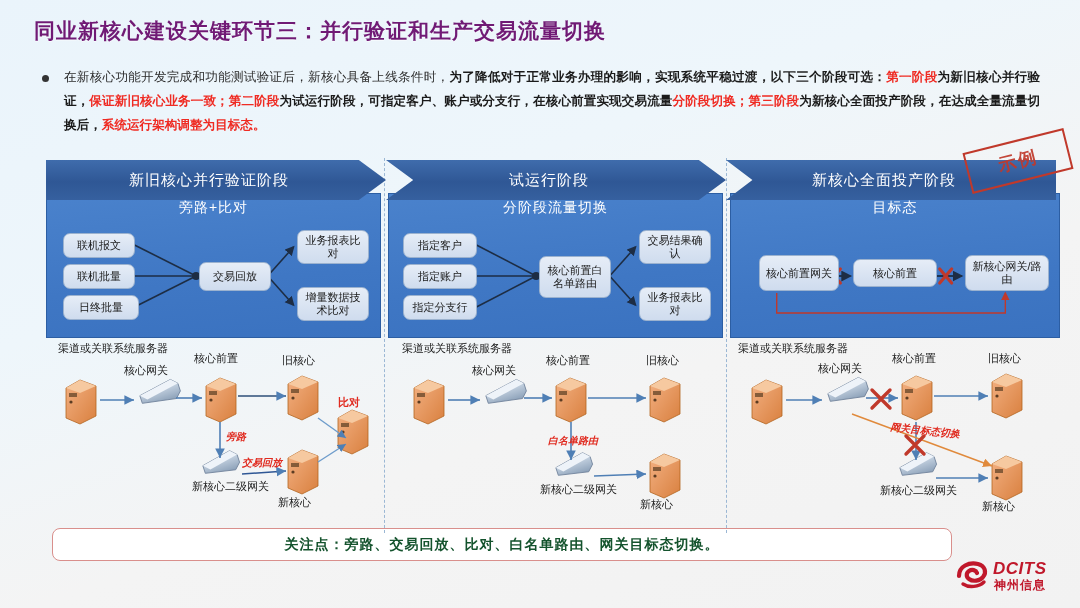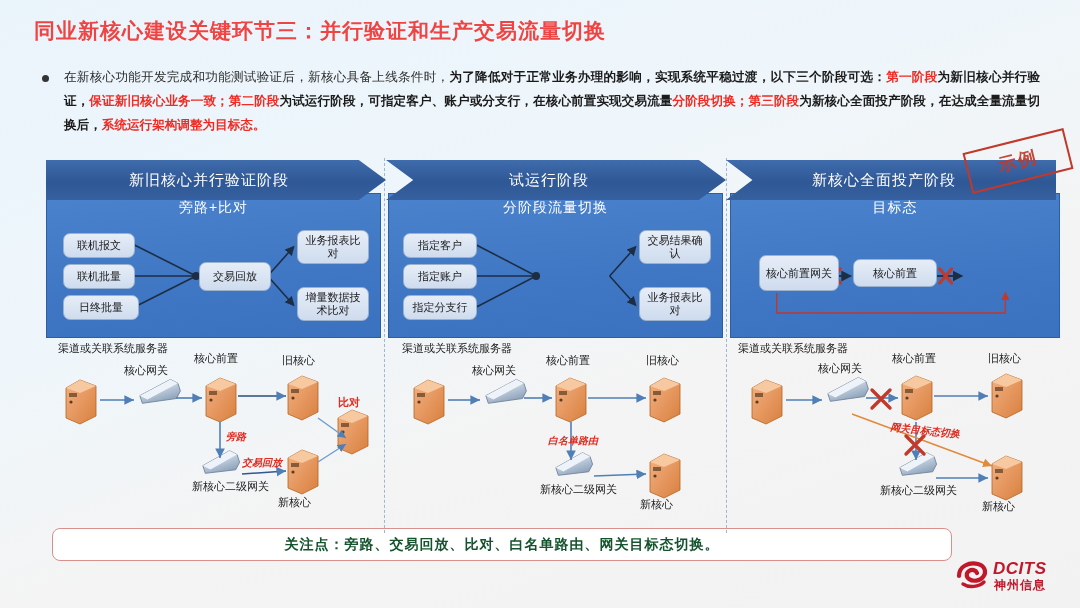--- a/index.html
+++ b/index.html
@@ -10,21 +10,21 @@
     position: relative;
     overflow: hidden;
   }
 
   
   .slide-title {
     position: absolute;
     left: 34px; top: 17px;
     font-size: 21px;
     font-weight: bold;
-    color: #ef4444;
+    color: #701a75;
     letter-spacing: 1px;
     text-shadow: 0 1px 0 rgba(255,255,255,0.6);
   }
 
   
   .bullet-block {
     position: absolute;
     left: 40px; top: 65px;
     width: 1000px;
   }
@@ -341,20 +341,21 @@
         <path d="M222,55 L248,84" stroke="#1d2d44" stroke-width="1.6" fill="none" marker-end="url(#a2)"></path>
         <defs>
           <marker id="a2" markerWidth="7" markerHeight="7" refX="5" refY="3" orient="auto">
             <path d="M0,0 L6,3 L0,6 z" fill="#1d2d44"></path>
           </marker>
         </defs>
       </svg>
       <div class="node" style="left:14px;  top:12px; width:74px; height:25px;">指定客户</div>
       <div class="node" style="left:14px;  top:43px; width:74px; height:25px;">指定账户</div>
       <div class="node" style="left:14px;  top:74px; width:74px; height:25px;">指定分支行</div>
+      <div class="node" style="left:150px; top:35px; width:72px; height:42px;">核心前置白名单路由</div>
       <div class="node" style="left:250px; top:9px;  width:72px; height:34px;">交易结果确认</div>
       <div class="node" style="left:250px; top:66px; width:72px; height:34px;">业务报表比对</div>
     </div>
   </div>
 
   <div class="diagram">
     <svg class="diagsvg" viewBox="0 0 335 188">
       <defs>
         <marker id="ab2" markerWidth="8" markerHeight="8" refX="6" refY="3" orient="auto">
           <path d="M0,0 L6,3 L0,6 z" fill="#4f7fb5"></path>
@@ -433,20 +434,21 @@
           </marker>
         </defs>
         <path d="M92,55 L120,55" stroke="#1d2d44" stroke-width="1.8" marker-end="url(#a3)" fill="none"></path>
         <path d="M206,55 L232,55" stroke="#1d2d44" stroke-width="1.8" marker-end="url(#a3)" fill="none"></path>
         <path d="M98,48 L110,62 M110,48 L98,62" stroke="#c0392b" stroke-width="3.2" stroke-linecap="round"></path>
         <path d="M210,48 L222,62 M222,48 L210,62" stroke="#c0392b" stroke-width="3.2" stroke-linecap="round"></path>
         <path d="M46,72 L46,92 L276,92 L276,72" stroke="#c0392b" stroke-width="1.4" fill="none" marker-end="url(#a3r)"></path>
       </svg>
       <div class="node" style="left:28px;  top:34px; width:80px; height:36px;">核心前置网关</div>
       <div class="node" style="left:122px; top:38px; width:84px; height:28px;">核心前置</div>
+      <div class="node" style="left:234px; top:34px; width:84px; height:36px;">新核心网关/路由</div>
     </div>
   </div>
 
   <div class="diagram">
     <svg class="diagsvg" viewBox="0 0 330 188">
       <defs>
         <marker id="ab3" markerWidth="8" markerHeight="8" refX="6" refY="3" orient="auto">
           <path d="M0,0 L6,3 L0,6 z" fill="#4f7fb5"></path>
         </marker>
         <marker id="ao3" markerWidth="8" markerHeight="8" refX="6" refY="3" orient="auto">

